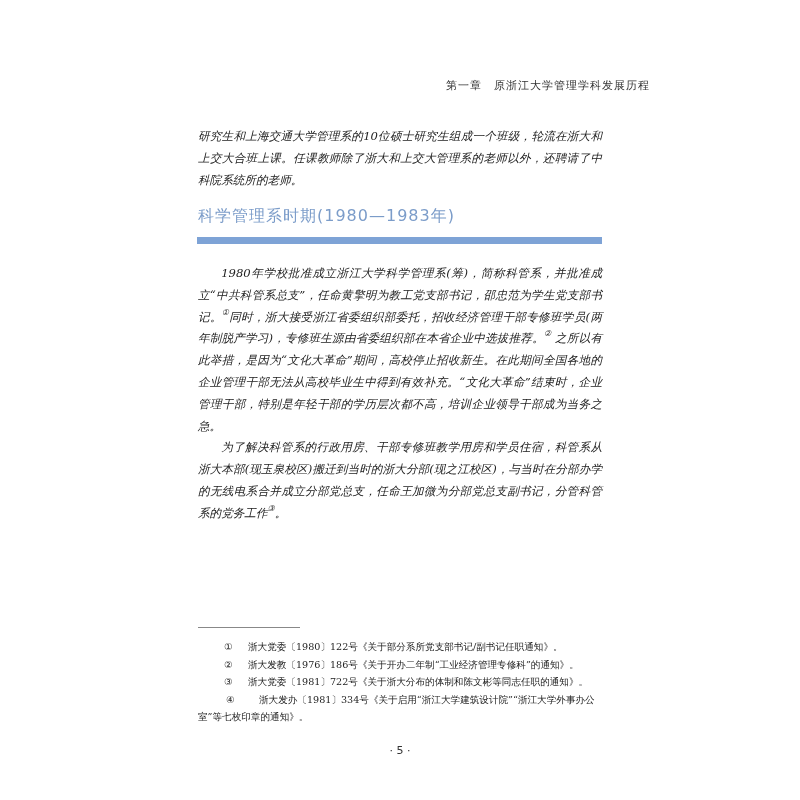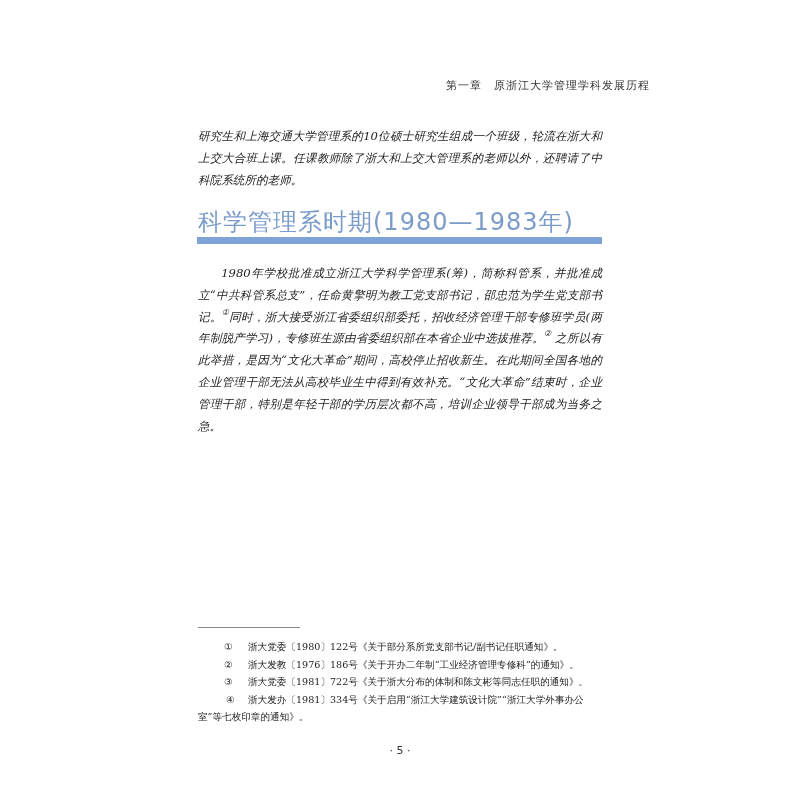--- a/index.html
+++ b/index.html
@@ -7,51 +7,52 @@
          font-family:"DejaVu Serif", "Liberation Serif", serif; color:#222; }
   .page { position:absolute; left:0; top:0; width:800px; height:800px;border-radius:6px; }
   .running-head { position:absolute; right:150px; top:78px; font-family:"DejaVu Sans", sans-serif;
          font-size:11px; letter-spacing:1px; color:#333; }
   .text-block { position:absolute; left:198px; width:404px; font-size:11.6px; line-height:21.8px;
          text-align:justify; text-justify:inter-ideograph; color:#222; }
   .p { margin:0; }
   .p.indent { text-indent:2em; }
   .intro { top:126px;font-style:italic; }
   .section-heading { position:absolute; left:198px; top:206px; font-family:"DejaVu Sans", sans-serif;
-         font-size:24px; color:#7b9cc9; letter-spacing:1px; white-space:nowrap; }
+         font-size:16px; color:#7b9cc9; letter-spacing:1px; white-space:nowrap; }
   .heading-bar { position:absolute; left:197px; top:237px; width:405px; height:7px; background:#7ea3d6; }
   .body { top:263px;font-style:italic; }
   sup { font-size:8px; vertical-align:6px; line-height:0; }
   .fn-rule { position:absolute; left:198px; top:627px; width:102px; height:1px; background:#888; }
   .footnotes { position:absolute; left:198px; top:638px; width:404px; font-size:9.6px; line-height:17.6px; color:#222; }
   .fn { margin:0; padding-left:28px; text-indent:0; position:relative; }
   .fn .mark { position:absolute; left:26px; }
   .fn .fn-text { display:block; padding-left:22px; }
   .fn.wrap { padding-left:0; }
   .fn.wrap .mark { position:static; display:inline-block; width:22px; margin-left:28px; }
-  .fn.wrap .fn-text { display:inline; padding-left:0; }
+  .fn.wrap .fn-text { display:inline; padding-left:0;margin-left:11px; }
   .page-number { position:absolute; left:0; width:800px; top:744px; text-align:center;
          font-family:"DejaVu Sans", sans-serif; font-size:11px; color:#333; }
 </style>
 </head>
 <body>
 
 <div class="page">
 
   <div class="running-head">第一章　原浙江大学管理学科发展历程</div>
 
   <div class="text-block intro">
     <p class="p">研究生和上海交通大学管理系的10位硕士研究生组成一个班级，轮流在浙大和上交大合班上课。任课教师除了浙大和上交大管理系的老师以外，还聘请了中科院系统所的老师。</p>
   </div>
 
   <div class="section-heading">科学管理系时期(1980—1983年)</div>
   <div class="heading-bar"></div>
 
   <div class="text-block body">
     <p class="p indent"><span>1980年学校批准成立浙江大学科学管理系(筹)，简称科管系，并批准成立“中共科管系总支”，任命黄擎明为教工党支部书记，邵忠范为学生党支部书记。</span><sup>①</sup><span>同时，浙大接受浙江省委组织部委托，招收经济管理干部专修班学员(两年制脱产学习)，专修班生源由省委组织部在本省企业中选拔推荐。</span><sup>②</sup><span> 之所以有此举措，是因为“文化大革命”期间，高校停止招收新生。在此期间全国各地的企业管理干部无法从高校毕业生中得到有效补充。“文化大革命”结束时，企业管理干部，特别是年轻干部的学历层次都不高，培训企业领导干部成为当务之急。</span></p>
+    <p class="p indent"><span>为了解决科管系的行政用房、干部专修班教学用房和学员住宿，科管系从浙大本部(现玉泉校区)搬迁到当时的浙大分部(现之江校区)，与当时在分部办学的无线电系合并成立分部党总支，任命王加微为分部党总支副书记，分管科管系的党务工作</span><sup>③</sup><span>。</span></p>
   </div>
 
   <div class="fn-rule"></div>
 
   <div class="footnotes">
     <p class="fn">
         <span class="mark">①</span>
         <span class="fn-text">浙大党委〔1980〕122号《关于部分系所党支部书记/副书记任职通知》。</span>
       </p>
     <p class="fn">

